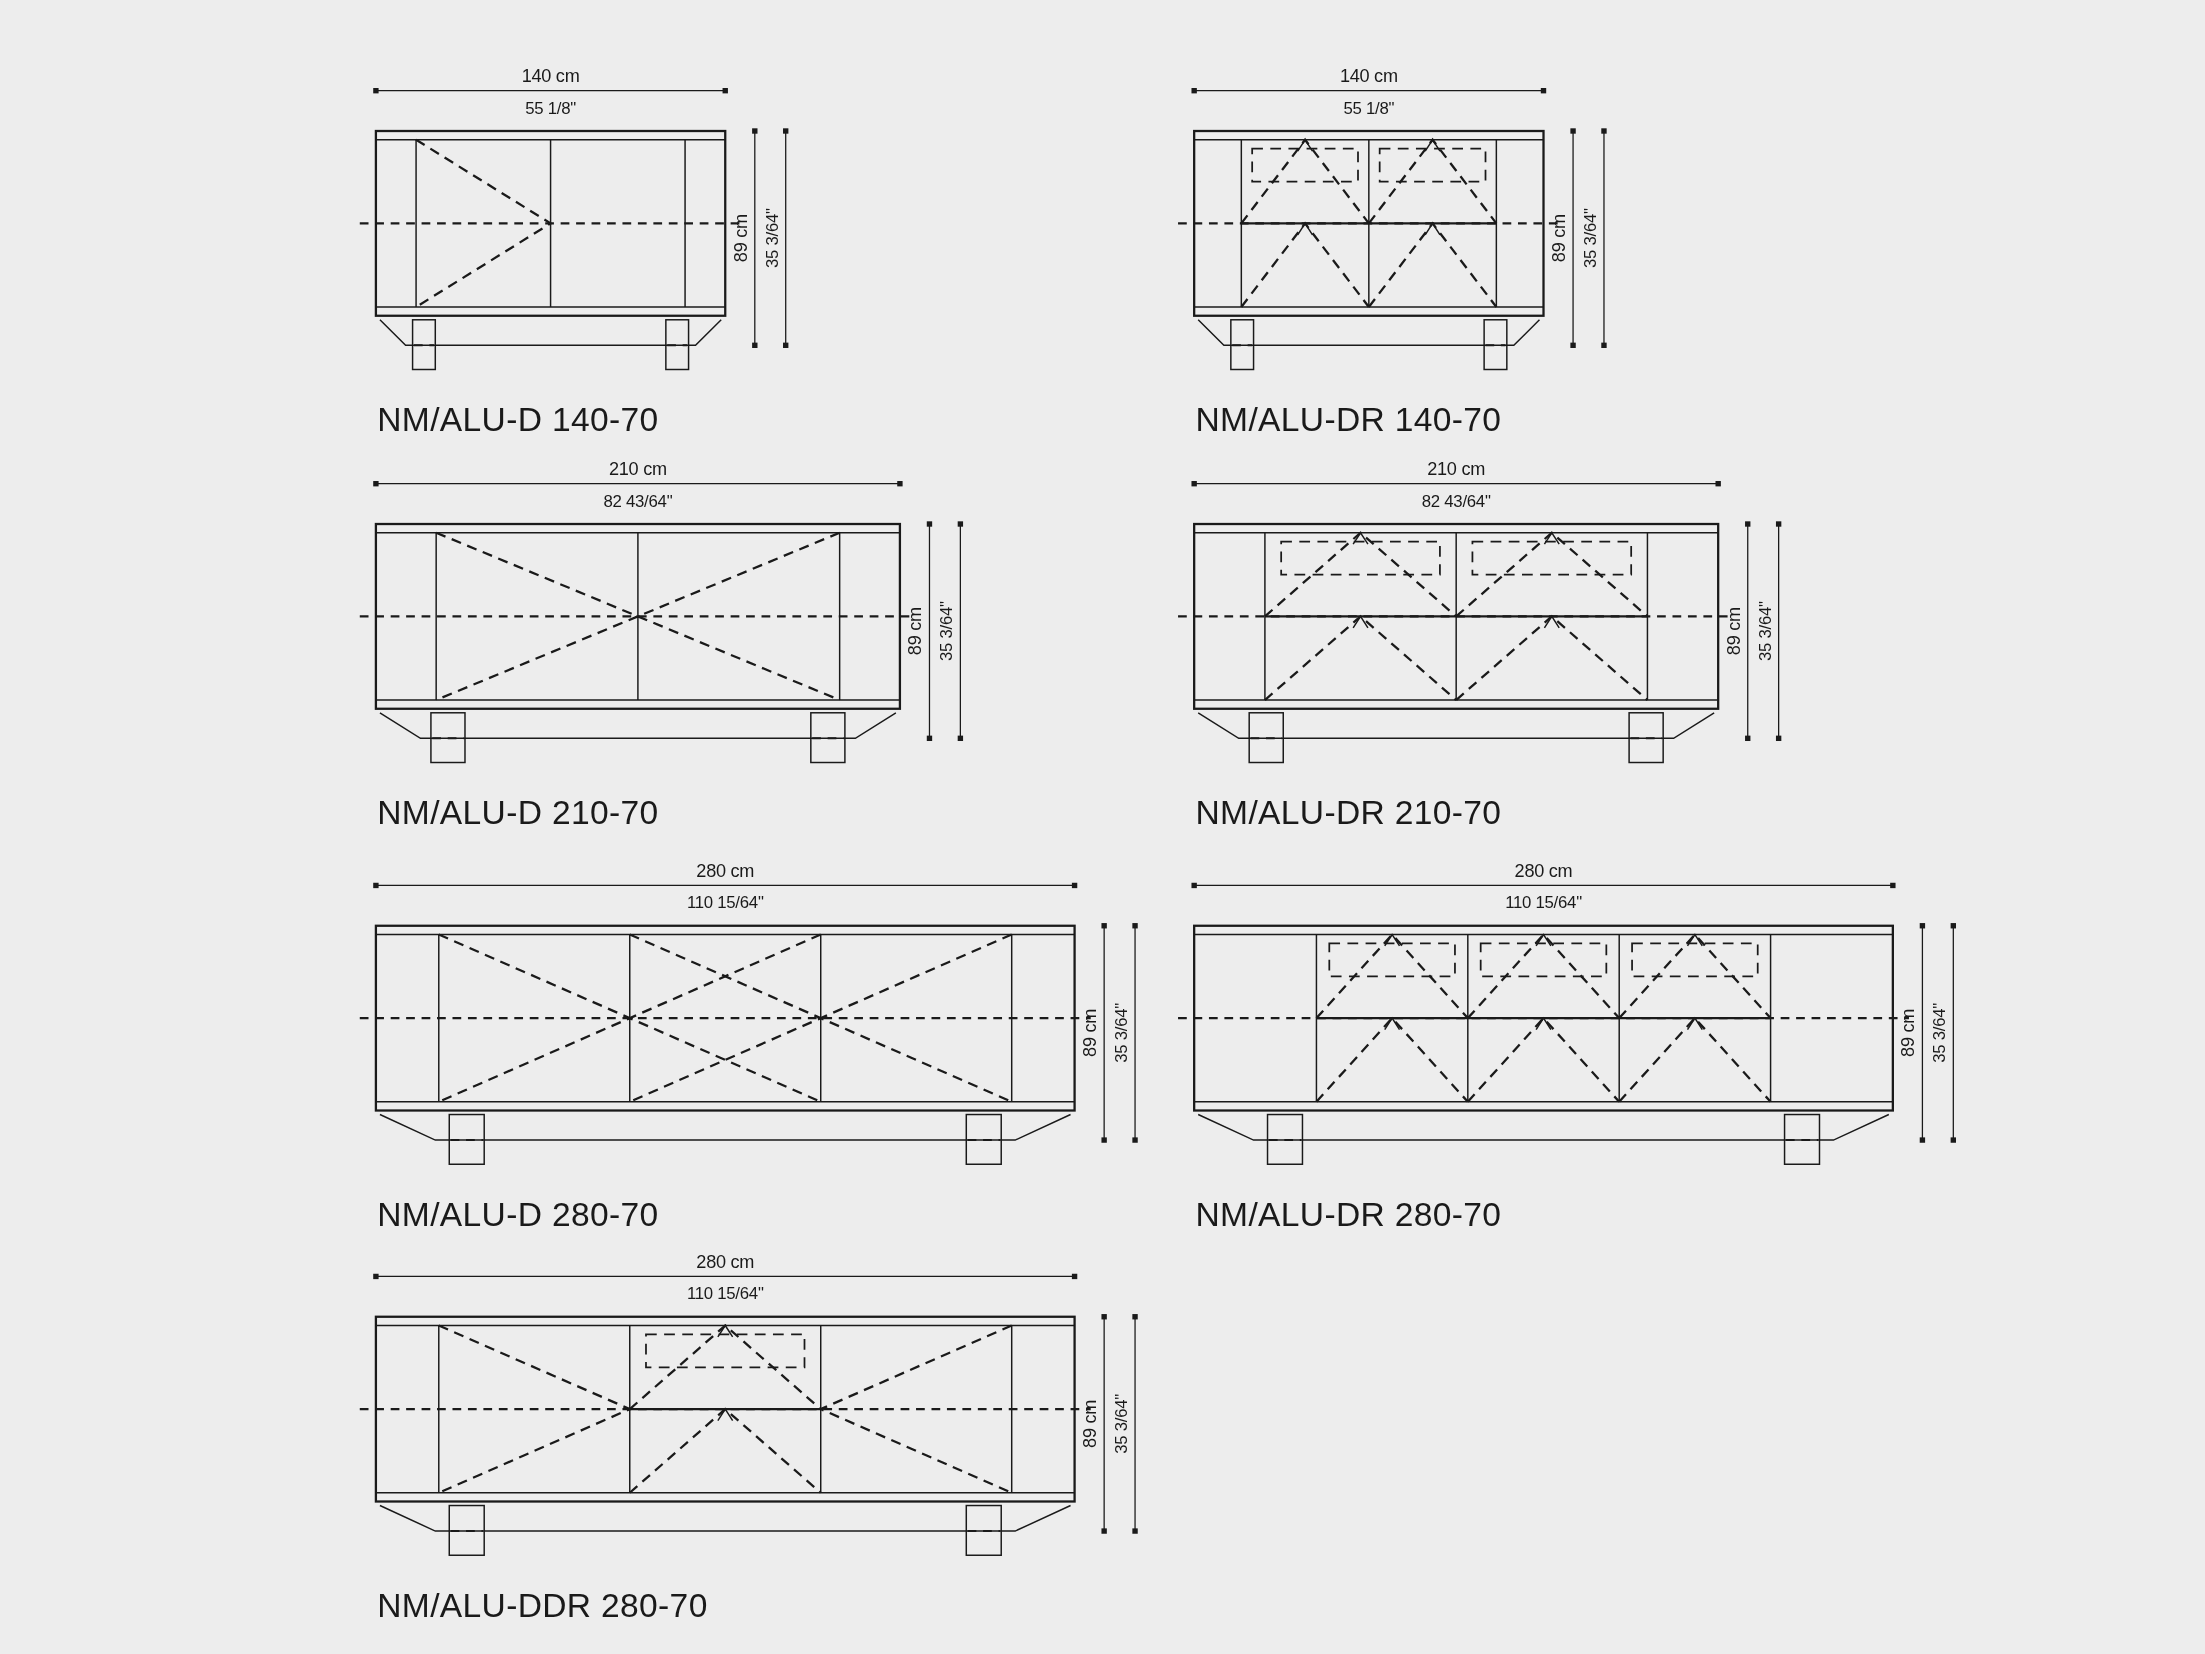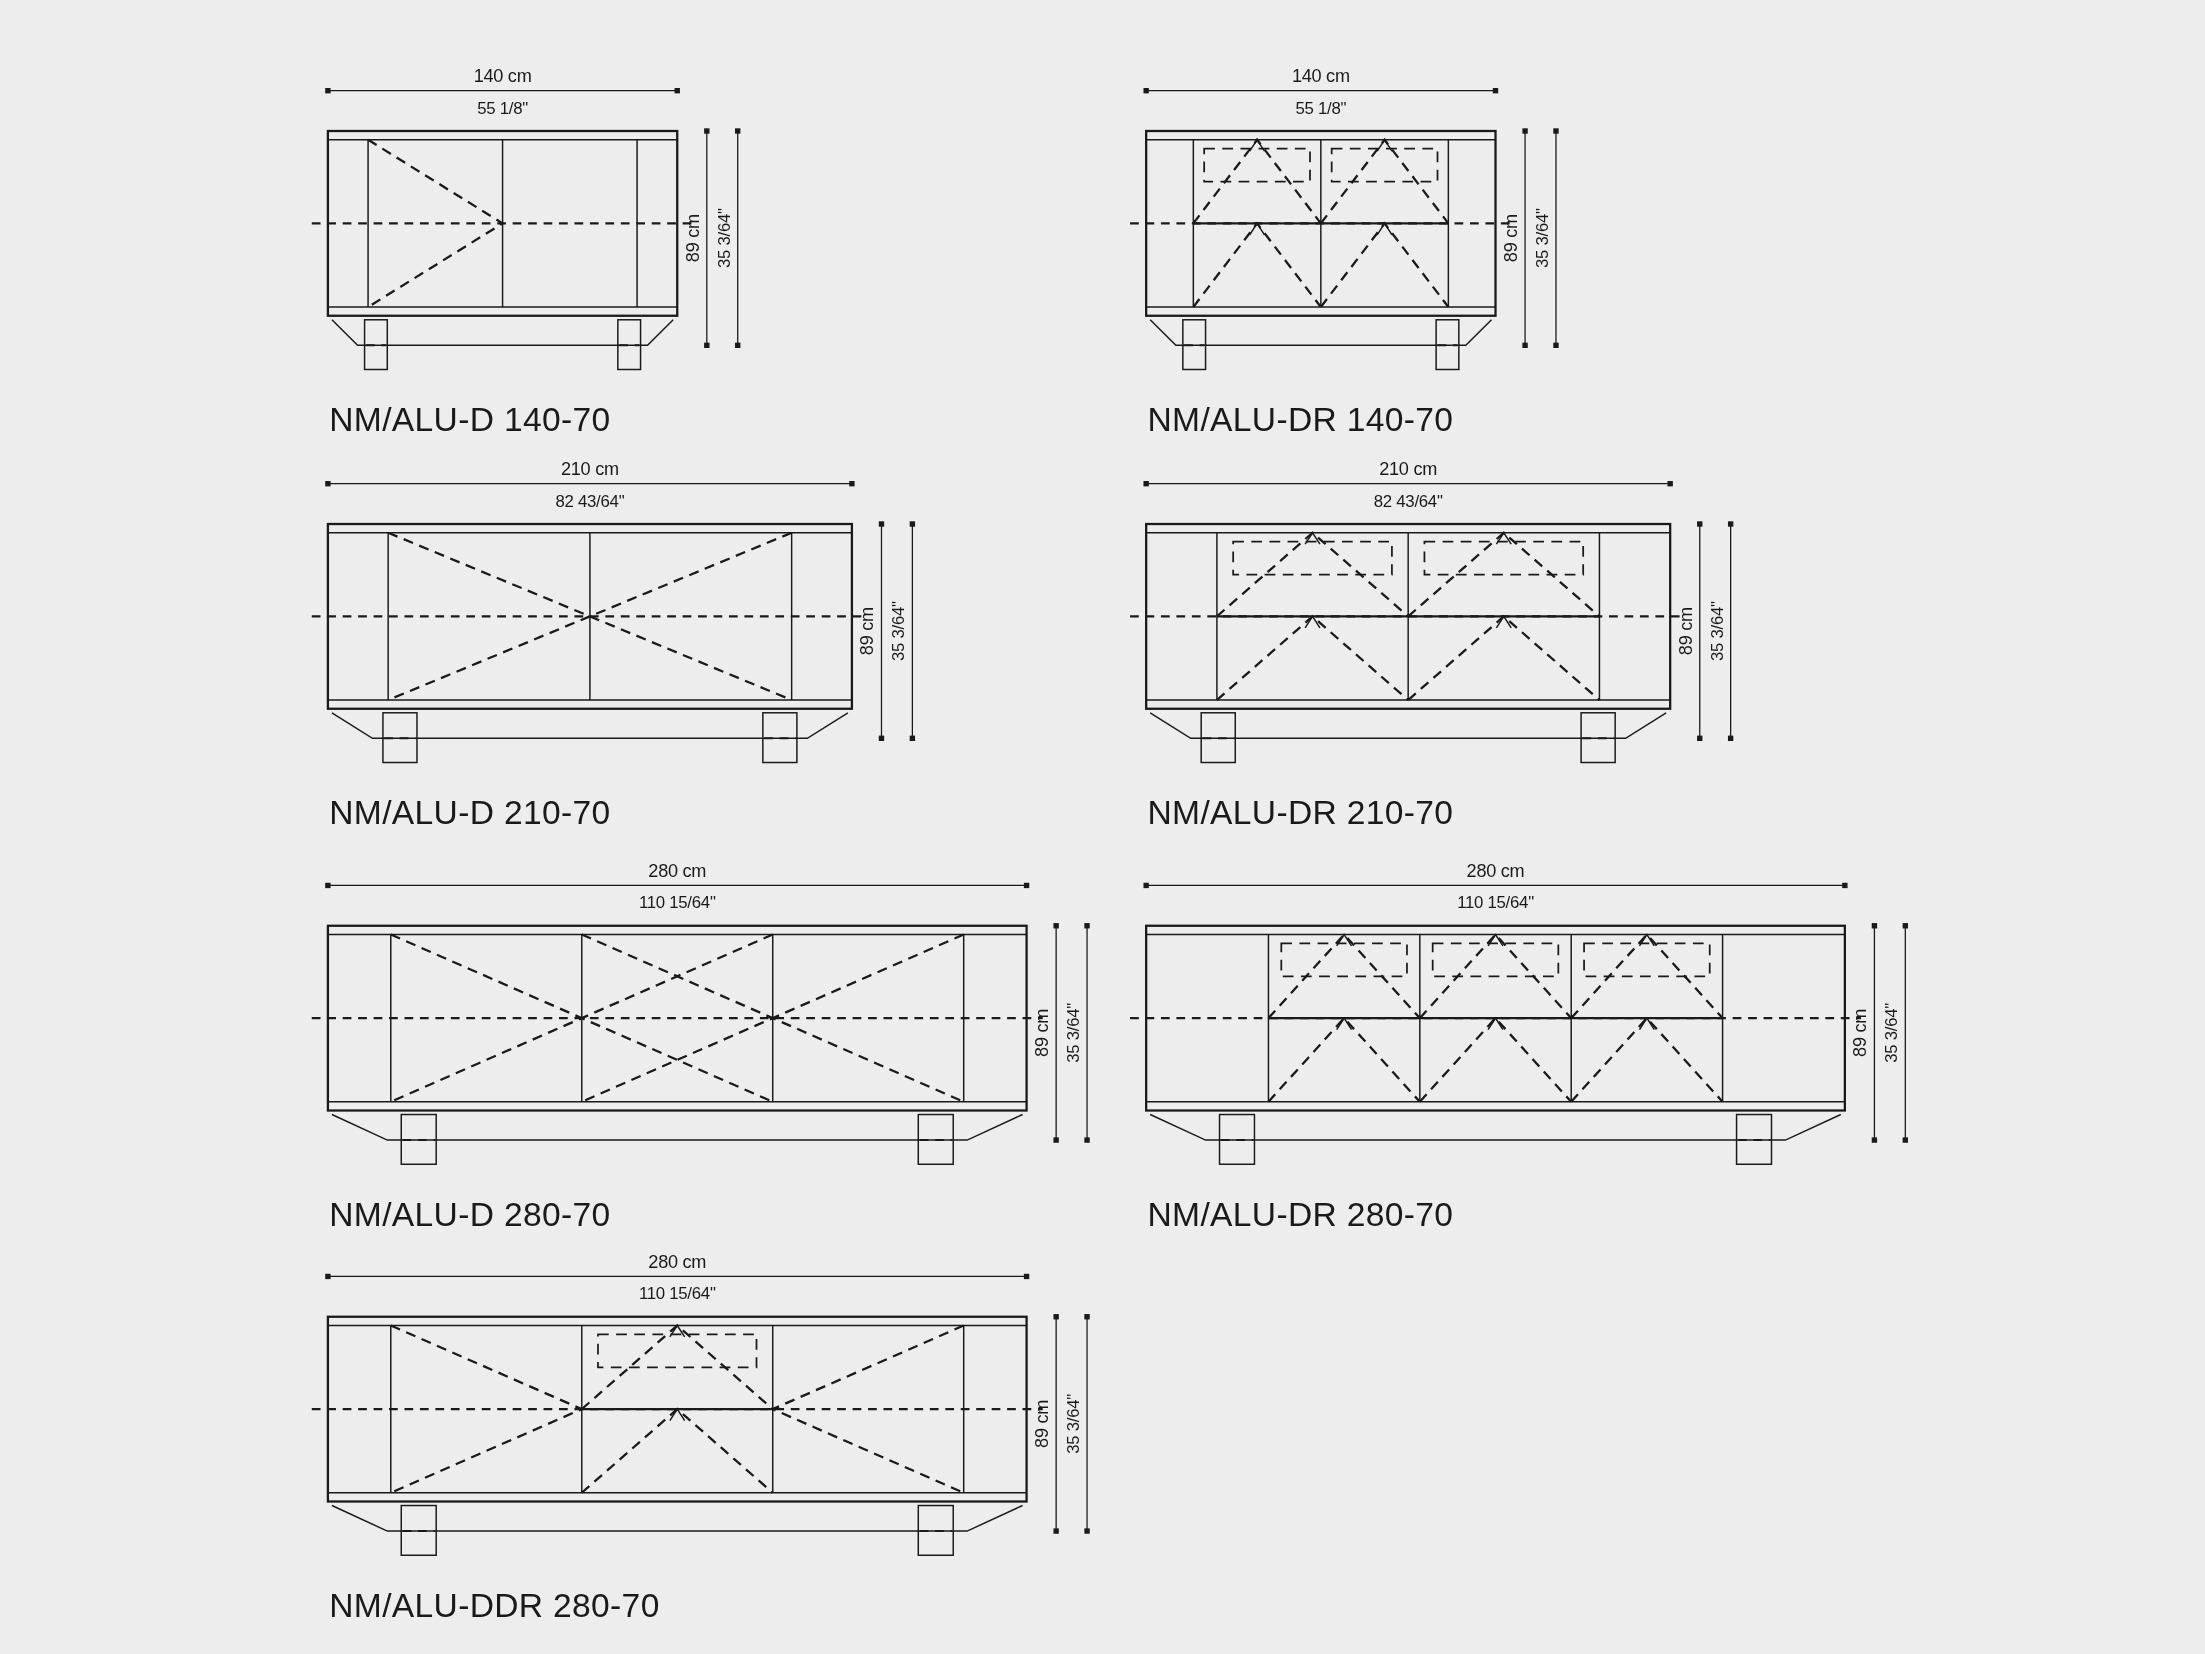--- a/index.html
+++ b/index.html
@@ -3,21 +3,21 @@
 <meta charset="utf-8">
 <style>
   html,body{margin:0;padding:0;}
   body{
     width:2205px;height:1654px;
     background:#ededed;
     font-family:"Liberation Sans", sans-serif;
     overflow:hidden;
     position:relative;
   }
-  #sheet{position:absolute;inset:0;}
+  #sheet{position:absolute;inset:0;margin-left:48px;}
   svg{display:block;width:2205px;height:1654px;}
   .ln{stroke:#1a1a1a;fill:none;}
   .thick{stroke-width:3.4;}
   .thin{stroke-width:2.2;}
   .dim{stroke:#1a1a1a;stroke-width:1.9;fill:none;}
   .dashg{stroke:#1a1a1a;fill:none;stroke-width:3.1;stroke-dasharray:13 10;}
   .dashc{stroke:#1a1a1a;fill:none;stroke-width:2.6;stroke-dasharray:16 11;}
   .dashd{stroke:#1a1a1a;fill:none;stroke-width:3.4;stroke-dasharray:15 10;}
   .dimtxt{
     font-family:"Liberation Sans", sans-serif;

